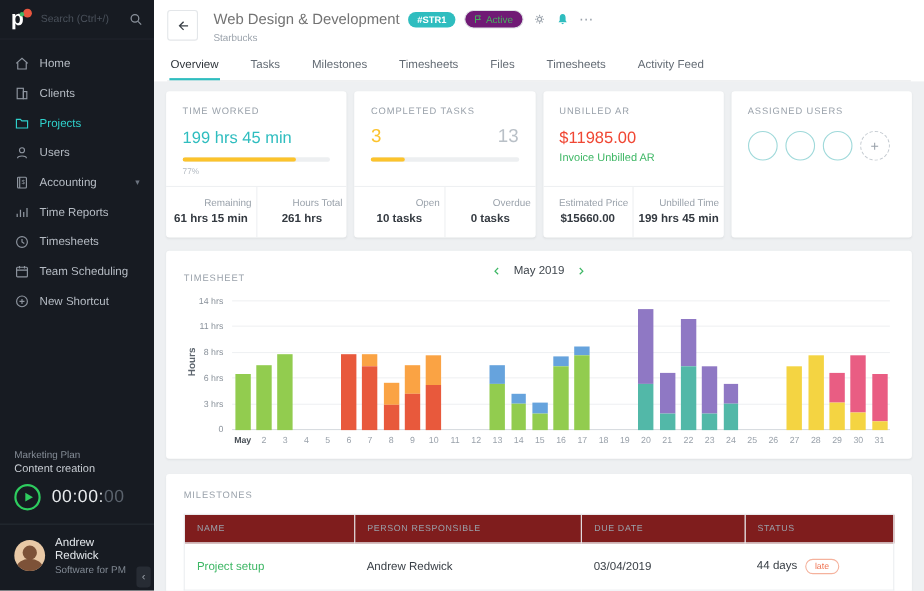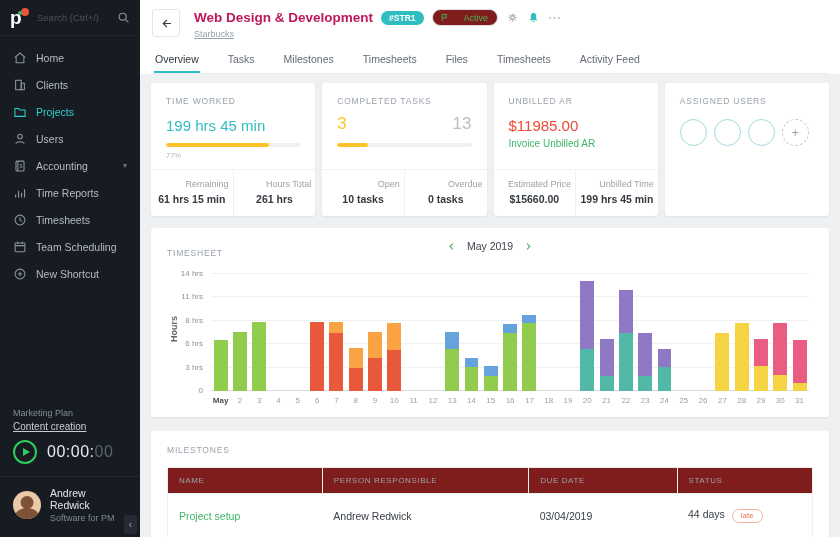--- a/index.html
+++ b/index.html
@@ -17,21 +17,21 @@
   .icon-svg { display:block; }
   .nav { padding:8px 0 0; }
   .nav-item { height:27px; display:flex; align-items:center; gap:9px; padding:0 13px; color:#b6bcc4; font-size:10.5px; cursor:pointer; }
   .nav-item .nicon { width:14px; height:14px; flex:0 0 auto; color:#8f96a0; }
   .nav-item.active { color:#2fd0cb; }
   .nav-item.active .nicon { color:#2fd0cb; }
   .nav-caret { margin-left:auto; color:#6c7480; font-size:8px; }
   .side-spacer { flex:1; }
   .timer-block { padding:8px 13px 12px; }
   .timer-proj { font-size:9px; color:#858d97; }
-  .timer-task { font-size:10px; color:#c7ccd2; margin-top:3px;text-decoration:underline; }
+  .timer-task { font-size:10px; color:#c7ccd2; margin-top:3px; }
   .timer-row { display:flex; align-items:center; gap:10px; margin-top:8px; }
   .play-btn { width:24px; height:24px; border-radius:50%; border:2px solid #2ecc5f; display:flex; align-items:center; justify-content:center; cursor:pointer; background:transparent; }
   .play-tri { width:0; height:0; border-left:7px solid #2ecc5f; border-top:4.5px solid transparent; border-bottom:4.5px solid transparent; margin-left:2px; }
   .timer-time { font-size:16px; color:#e7eaed; font-weight:300; letter-spacing:.5px; }
   .timer-time .dim { color:#5a626c; }
   .user-block { border-top:1px solid #262b33; padding:10px 13px 14px; display:flex; align-items:center; gap:9px; position:relative; }
   .s-avatar { width:28px; height:28px; border-radius:50%; overflow:hidden; position:relative; background:#e9c9a6; flex:0 0 auto; }
   .s-avatar .ph-head, .avatar .ph-head { position:absolute; left:50%; top:18%; width:46%; height:46%; transform:translateX(-50%); border-radius:50%; }
   .s-avatar .ph-body, .avatar .ph-body { position:absolute; left:50%; top:62%; width:86%; height:60%; transform:translateX(-50%); border-radius:50%; }
   .s-avatar .ph-head, .s-avatar .ph-body { background:#7d5238; }
@@ -39,25 +39,25 @@
   .user-role { font-size:9px; color:#828a94; margin-top:2px; }
   .collapse-handle { position:absolute; right:3px; bottom:3px; width:13px; height:19px; background:#272c34; border-radius:3px; color:#9aa0a8; font-size:10px; display:flex; align-items:center; justify-content:center; cursor:pointer; }
 
   
   .main { position:absolute; left:140px; top:0; width:700px; height:537px; overflow:hidden; }
   .header { background:#fff; padding:9px 12px 0; }
   .header-row { display:flex; align-items:flex-start; }
   .back-btn { width:28px; height:28px; border:1px solid #e3e6e9; border-radius:3px; background:#fff; display:flex; align-items:center; justify-content:center; cursor:pointer; color:#3a4047; flex:0 0 auto; }
   .title-group { margin-left:14px; }
   .title-line { display:flex; align-items:center; gap:8px; }
-  .page-title { font-size:13.5px; font-weight:700; color:#be185d; }
+  .page-title { font-size:13.5px; font-weight:400; color:#737373; }
   .code-pill { background:#2fbdbf; color:#fff; font-size:8.5px; font-weight:700; padding:2px 8px; border-radius:9px; }
-  .active-pill { border:1px solid #dfe3e6; border-radius:12px; padding:2.5px 9px 2.5px 7px; font-size:9px; color:#44b45c; display:flex; align-items:center; gap:15px; background:#7f1d1d; cursor:pointer; }
+  .active-pill { border:1px solid #dfe3e6; border-radius:12px; padding:2.5px 9px 2.5px 7px; font-size:9px; color:#44b45c; display:flex; align-items:center; gap:3px; background:#701a75; cursor:pointer; }
   .hicon { color:#9aa2ab; cursor:pointer; display:flex; align-items:center; }
-  .subtitle { font-size:9px; color:#9aa2ab; margin-top:3px;text-decoration:underline; }
+  .subtitle { font-size:9px; color:#9aa2ab; margin-top:3px; }
   .tabs { display:flex; margin-top:7px; border-bottom:1px solid #e8eaec; padding-left:2px; }
   .tab { padding:7px 1px 6px; margin-right:27px; font-size:10.5px; color:#636b74; cursor:pointer; border-bottom:2px solid transparent; }
   .tab.active { color:#2f353b; border-bottom-color:#2fbdbf; }
 
   .content { padding:9px 11px; }
   .cards-row { display:grid; grid-template-columns:repeat(4,1fr); gap:7px; }
   .card { background:#fff; border-radius:3px; box-shadow:0 1px 2px rgba(40,50,60,.07); display:flex; flex-direction:column; }
   .card-body { padding:13px 15px 9px; flex:1; }
   .card-title { font-size:8.5px; letter-spacing:.8px; color:#9aa2ab; }
   .tw-value { margin-top:11px; font-size:15px; color:#2fbdbf; }

